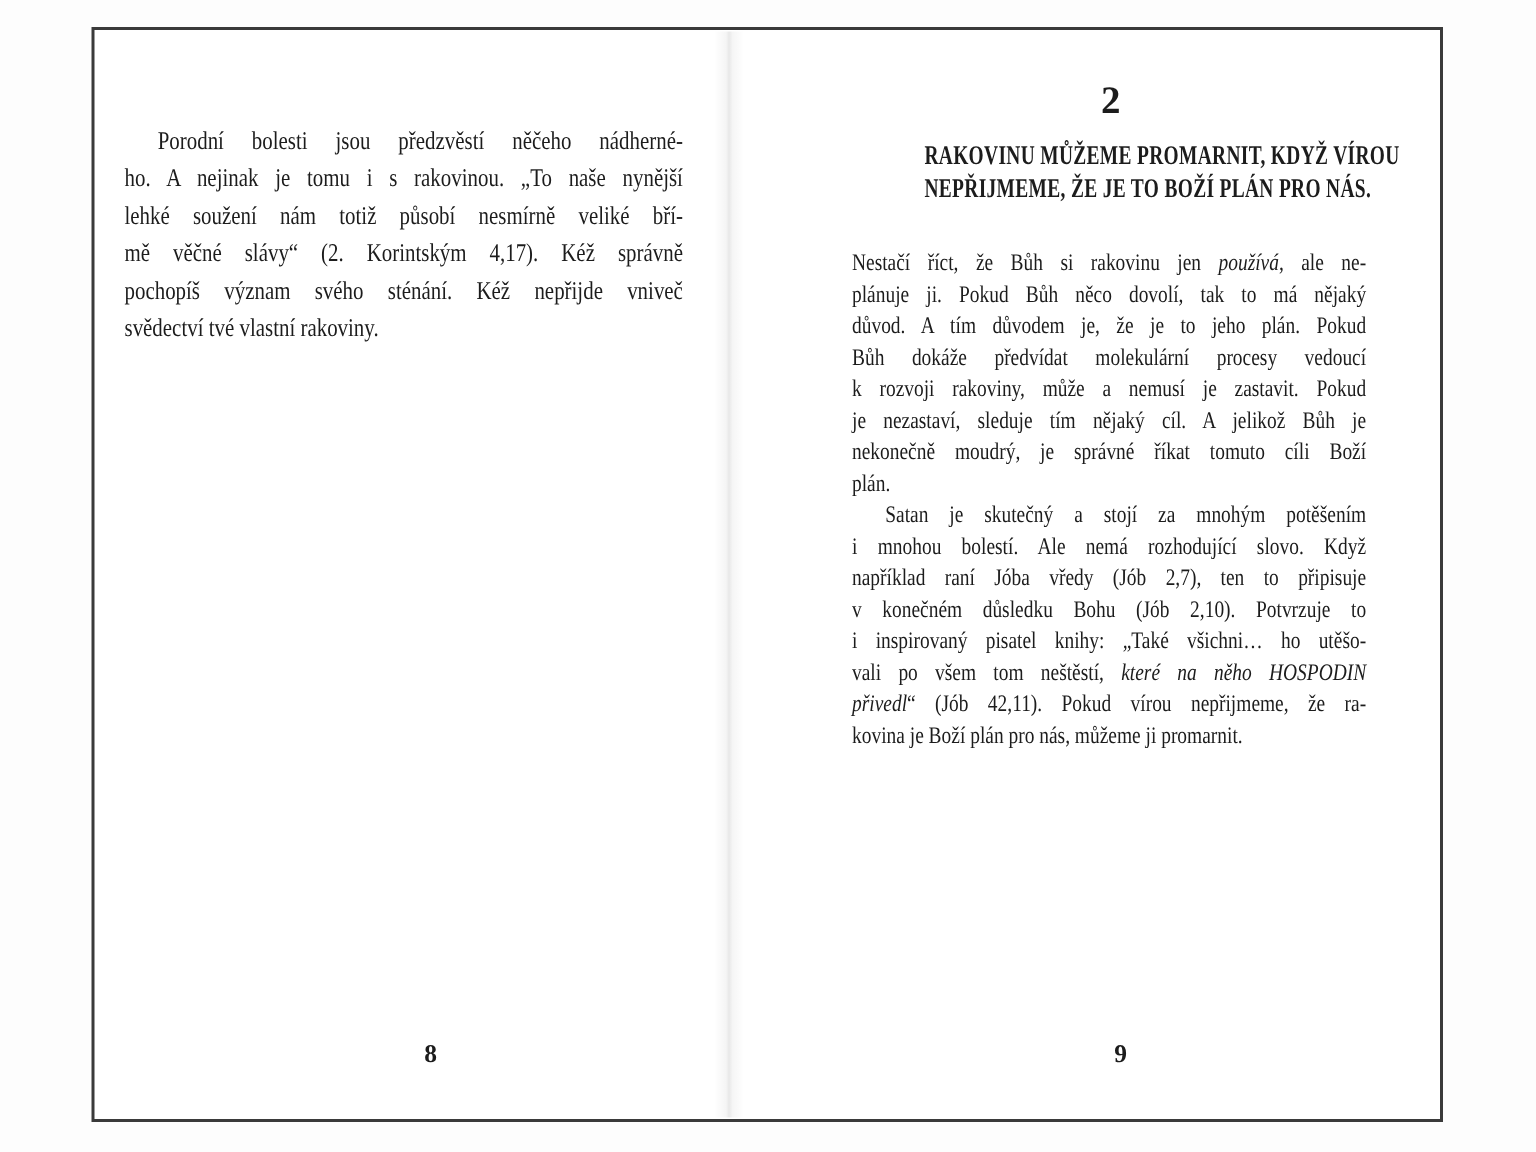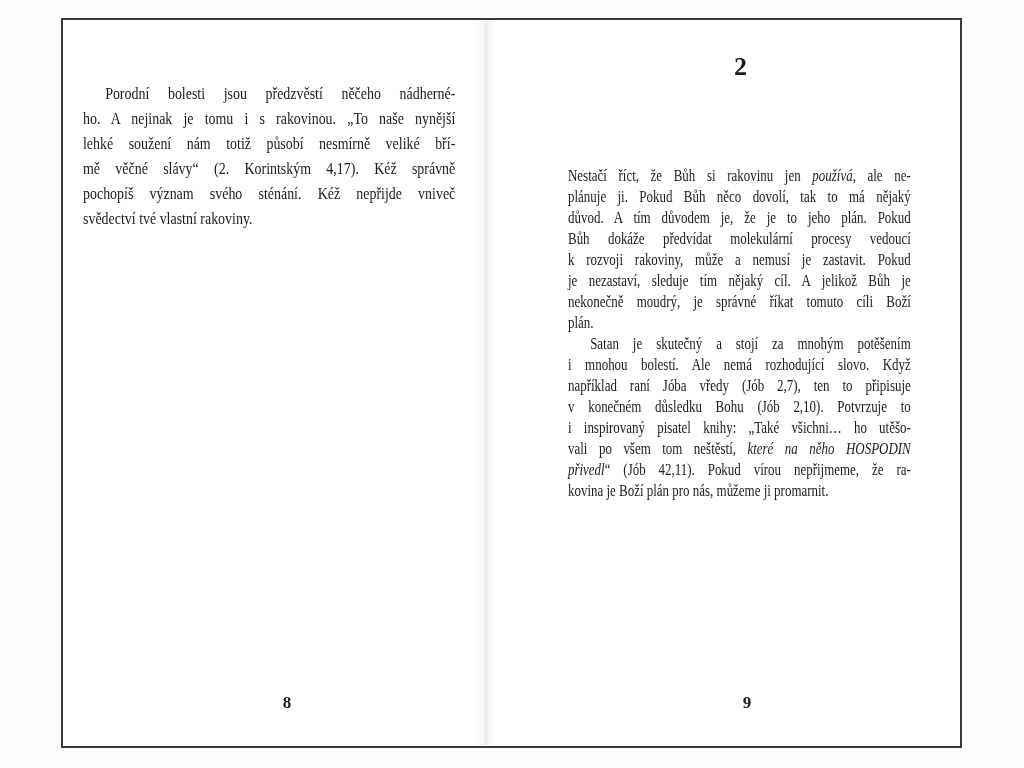--- a/index.html
+++ b/index.html
@@ -110,20 +110,24 @@
       <div class="line"><span>lehké soužení nám totiž působí nesmírně veliké bří-</span></div>
       <div class="line"><span>mě věčné slávy“ (2. Korintským 4,17). Kéž správně</span></div>
       <div class="line"><span>pochopíš význam svého sténání. Kéž nepřijde vniveč</span></div>
       <div class="line last"><span>svědectví tvé vlastní rakoviny.</span></div>
     </div>
 
   <div class="page-num left-num">8</div>
 
   <div class="chapter-number">2</div>
 
+  <div class="chapter-title">
+    <div class="title-line">RAKOVINU MŮŽEME PROMARNIT, KDYŽ VÍROU</div>
+    <div class="title-line">NEPŘIJMEME, ŽE JE TO BOŽÍ PLÁN PRO NÁS.</div>
+  </div>
 
   <div class="textblock right-text">
     <div>
         <div class="line"><span>Nestačí říct, že Bůh si rakovinu jen </span><span class="it">používá</span><span>, ale ne-</span></div>
         <div class="line"><span>plánuje ji. Pokud Bůh něco dovolí, tak to má nějaký</span></div>
         <div class="line"><span>důvod. A tím důvodem je, že je to jeho plán. Pokud</span></div>
         <div class="line"><span>Bůh dokáže předvídat molekulární procesy vedoucí</span></div>
         <div class="line"><span>k rozvoji rakoviny, může a nemusí je zastavit. Pokud</span></div>
         <div class="line"><span>je nezastaví, sleduje tím nějaký cíl. A jelikož Bůh je</span></div>
         <div class="line"><span>nekonečně moudrý, je správné říkat tomuto cíli Boží</span></div>

